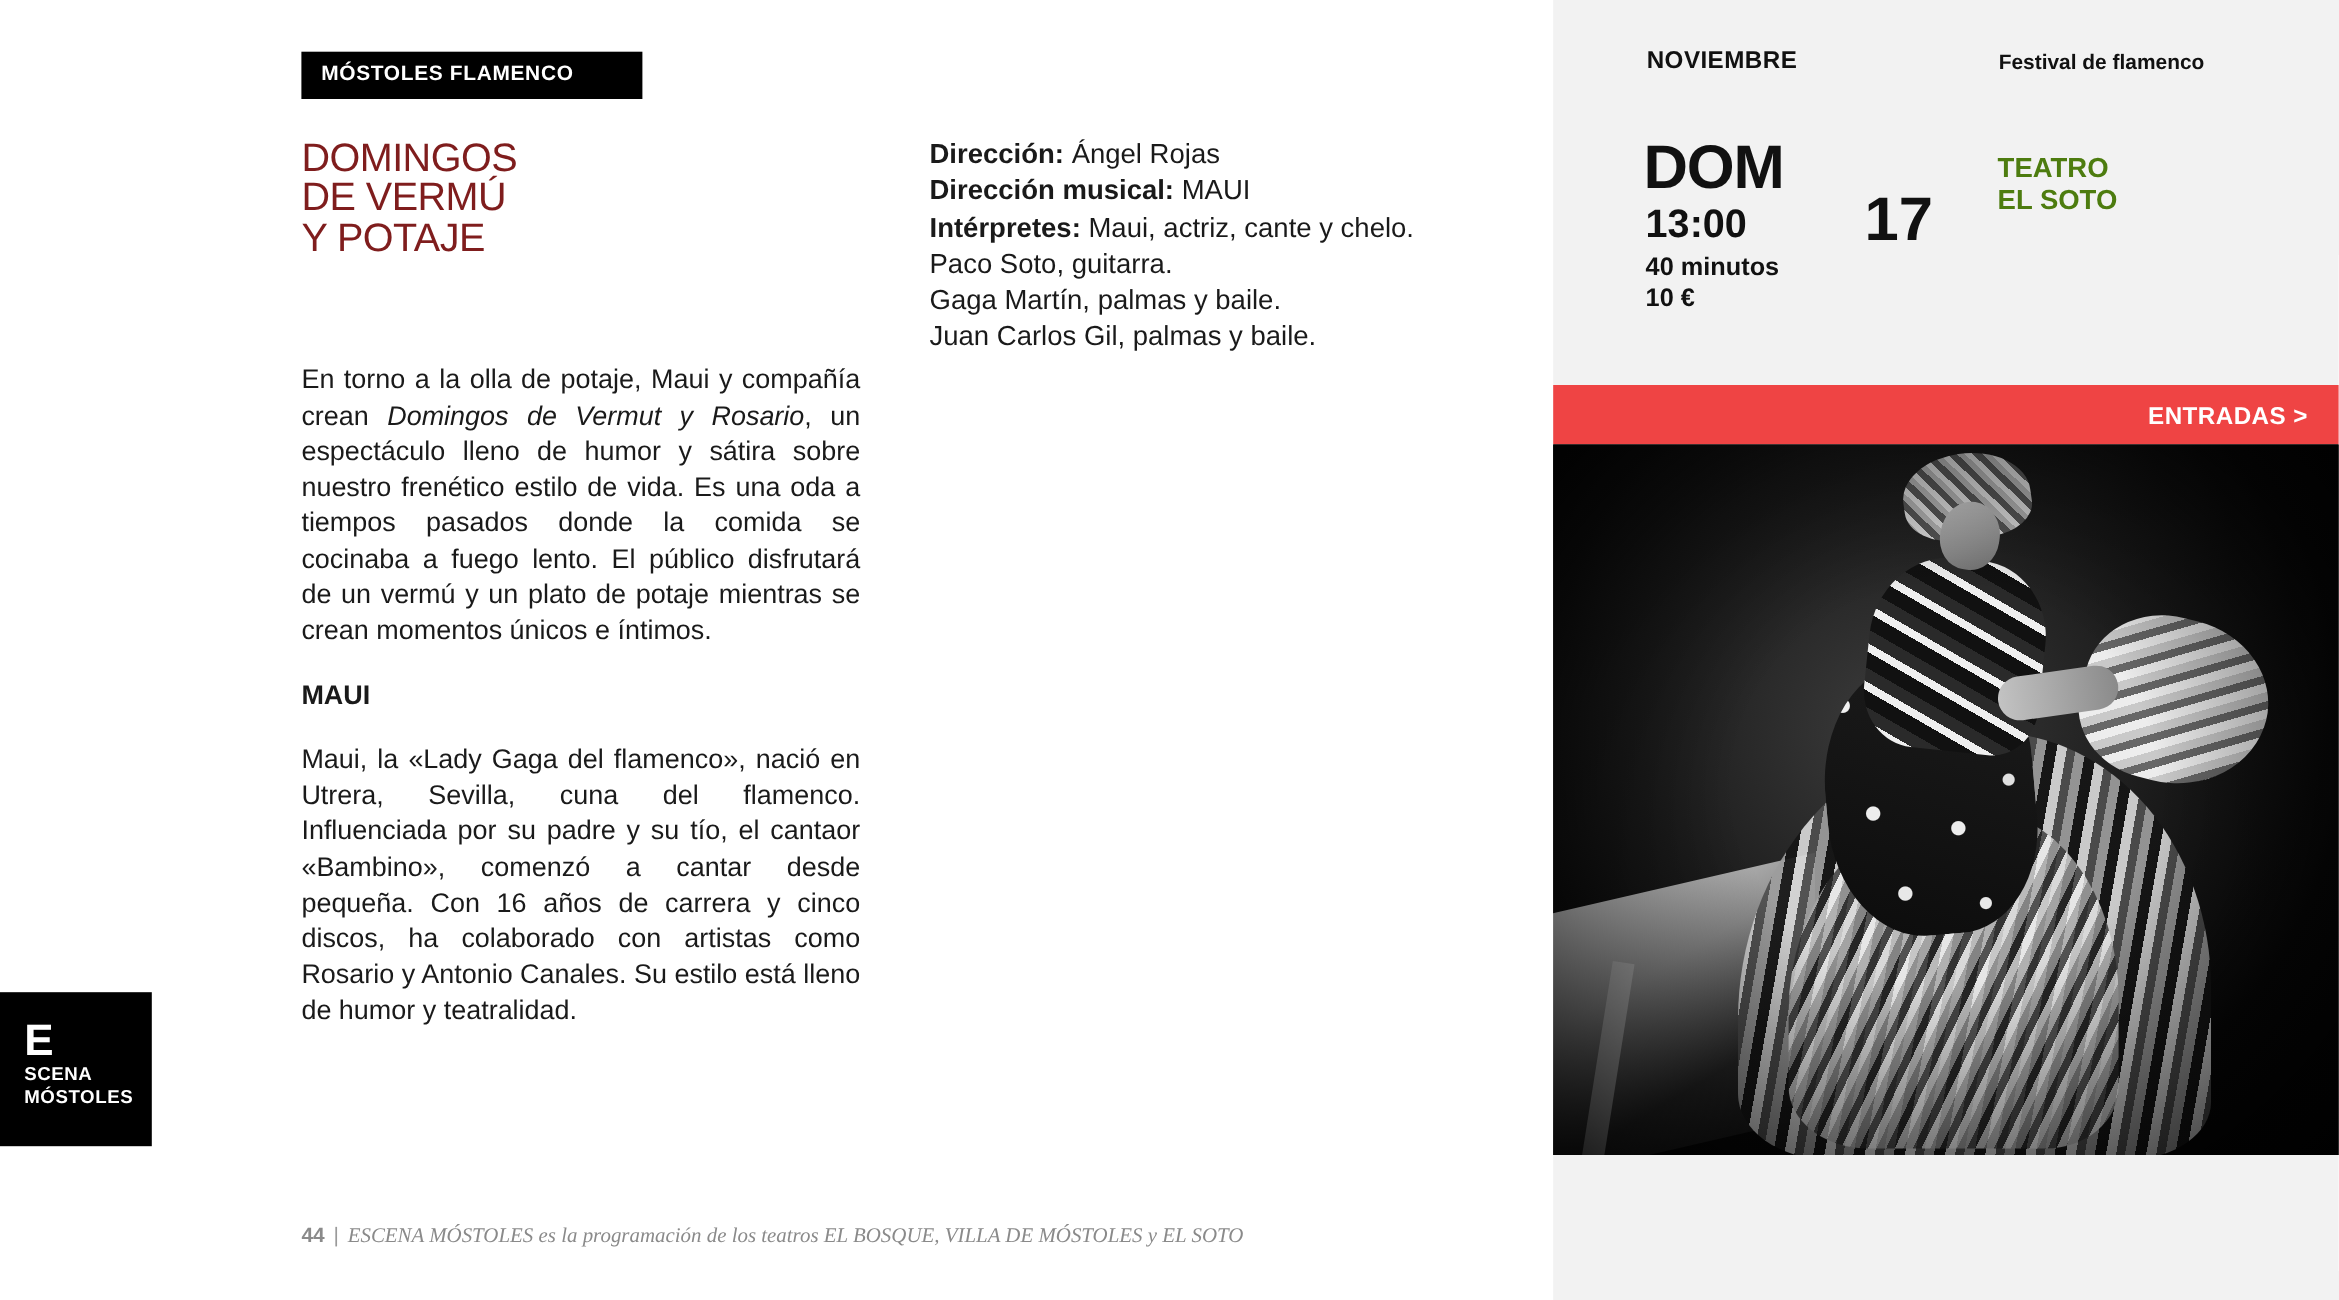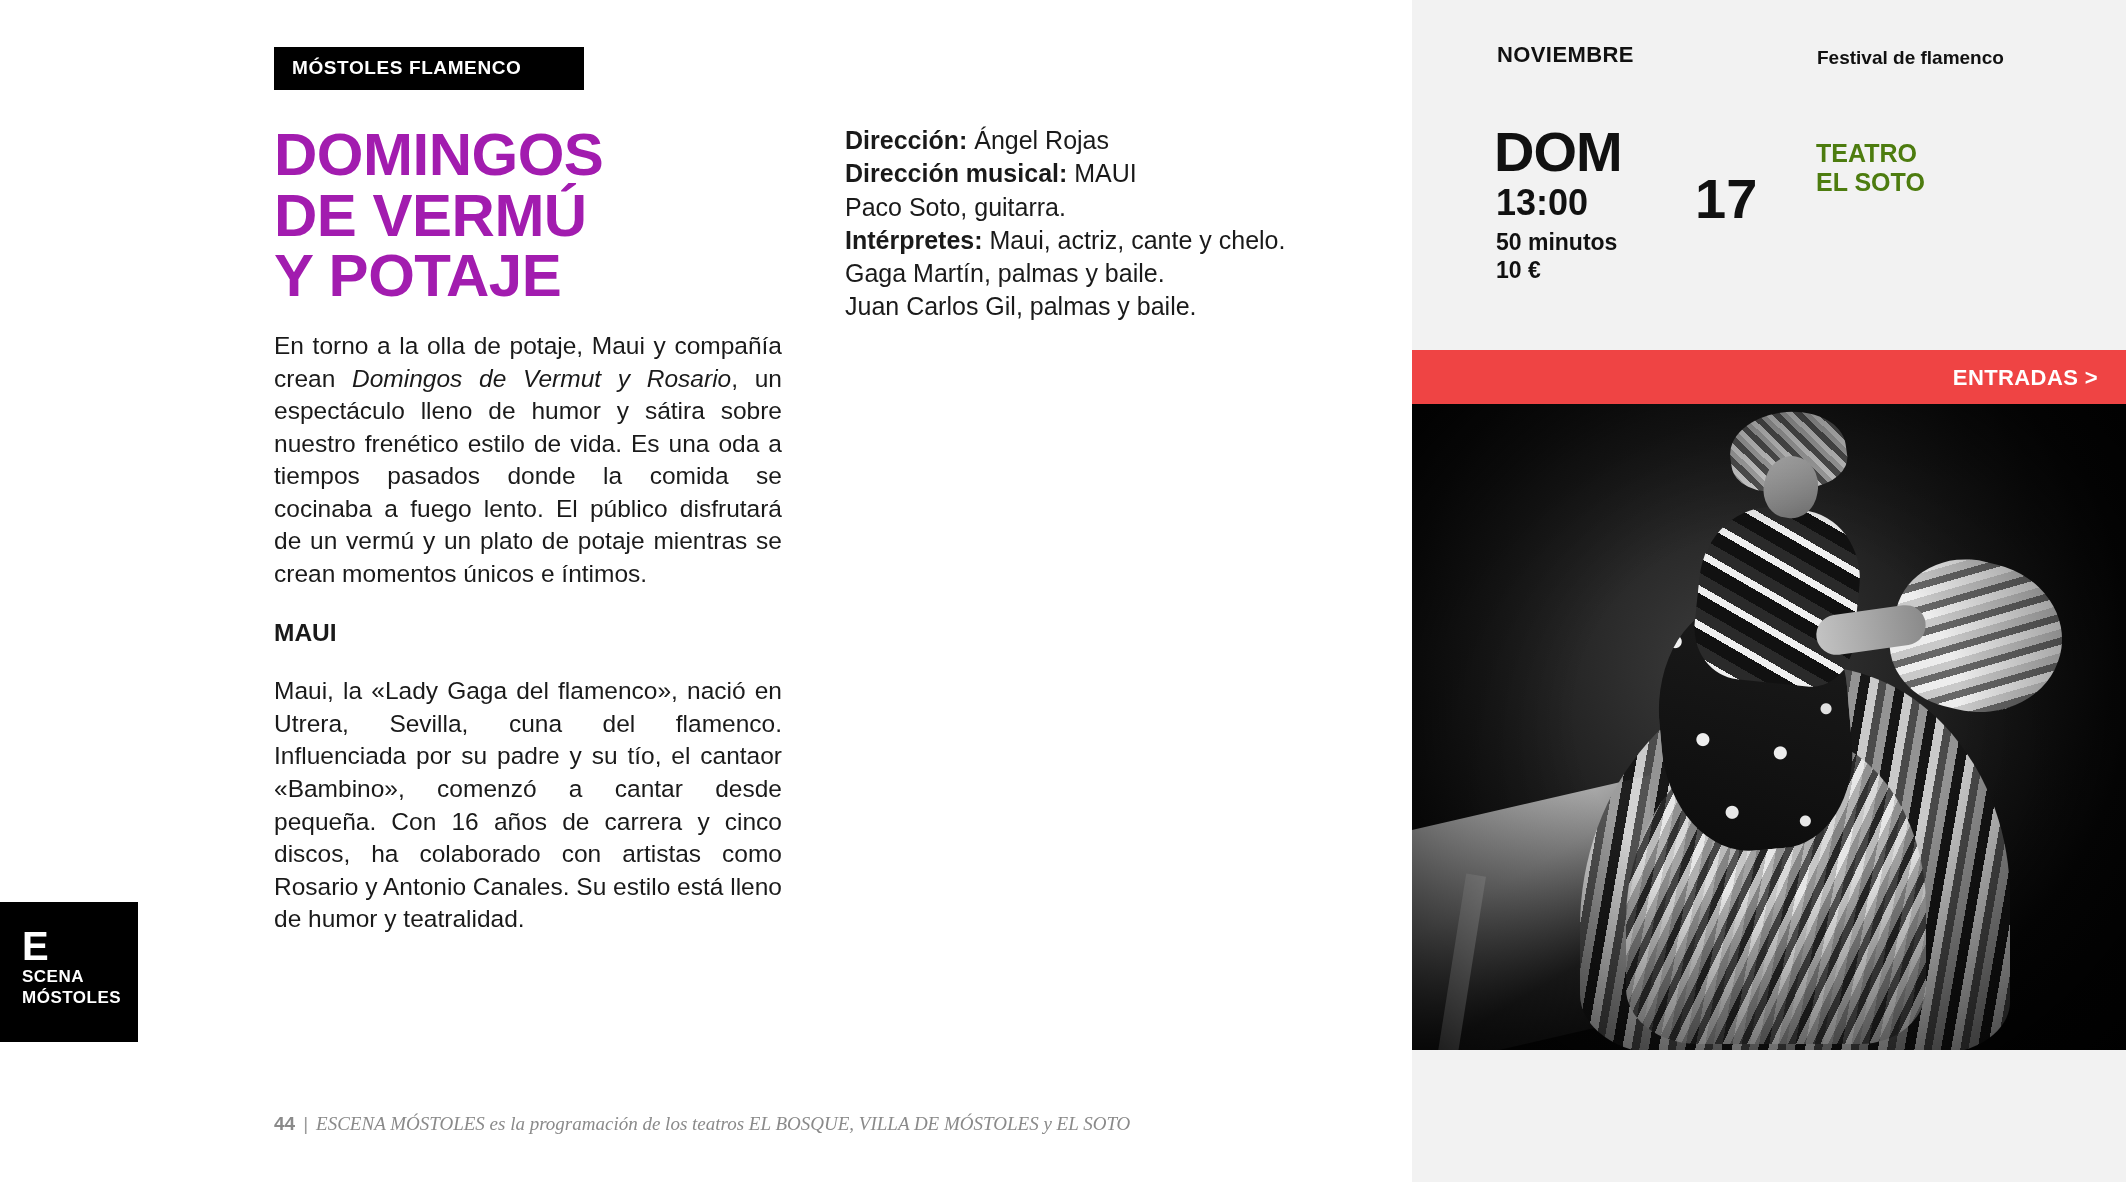--- a/index.html
+++ b/index.html
@@ -37,25 +37,25 @@
     padding: 10px 18px 11px 18px;
     width: 310px;
     box-sizing: border-box;
   }
 
   .title {
     position: absolute;
     left: 274px;
     top: 125px;
     width: 520px;
-    font-size: 60px;
+    font-size: 36px;
     line-height: 1.01;
-    font-weight: bold;
+    font-weight: normal;
     letter-spacing: -0.5px;
-    color: #a21caf;
+    color: #7f1d1d;
     text-transform: uppercase;
   }
 
   .body-col {
     position: absolute;
     left: 274px;
     top: 330px;
     width: 508px;
     font-size: 24.5px;
     line-height: 1.33;
@@ -373,22 +373,22 @@
 
   <div class="body-col">
     <p><span>En torno a la olla de potaje, Maui y compañía crean </span><span class="em">Domingos de Vermut y Rosario</span><span>, un espectáculo lleno de humor y sátira sobre nuestro frenético estilo de vida. Es una oda a tiempos pasados donde la comida se cocinaba a fuego lento. El público disfrutará de un vermú y un plato de potaje mientras se crean momentos únicos e íntimos.</span></p>
     <div class="subhead">MAUI</div>
     <p class="last">Maui, la «Lady Gaga del flamenco», nació en Utrera, Sevilla, cuna del flamenco. Influenciada por su padre y su tío, el cantaor «Bambino», comenzó a cantar desde pequeña. Con 16 años de carrera y cinco discos, ha colaborado con artistas como Rosario y Antonio Canales. Su estilo está lleno de humor y teatralidad.</p>
   </div>
 
   <div class="credits">
     <div><span class="lbl">Dirección:</span> <span>Ángel Rojas</span></div>
     <div><span class="lbl">Dirección musical:</span> <span>MAUI</span></div>
+    <div><span class="lbl">Intérpretes:</span> <span>Maui, actriz, cante y chelo.</span></div>
     <div>Paco Soto, guitarra.</div>
-    <div><span class="lbl">Intérpretes:</span> <span>Maui, actriz, cante y chelo.</span></div>
     <div>Gaga Martín, palmas y baile.</div>
     <div>Juan Carlos Gil, palmas y baile.</div>
   </div>
 
   <div class="logo-box">
     <div class="logo-e">E</div>
     <div class="logo-escena">SCENA</div>
     <div class="logo-mostoles">MÓSTOLES</div>
   </div>
 
@@ -398,21 +398,21 @@
 </div>
 
 <div class="right">
 
   <div class="r-month">NOVIEMBRE</div>
   <div class="r-festival">Festival de flamenco</div>
 
   <div class="r-dom">DOM</div>
   <div class="r-daynum">17</div>
   <div class="r-time">13:00</div>
-  <div class="r-dur">50 minutos</div>
+  <div class="r-dur">40 minutos</div>
   <div class="r-price">10 €</div>
 
   <div class="r-venue">
     <div>TEATRO</div>
     <div>EL SOTO</div>
   </div>
 
   <div class="r-ticket">ENTRADAS &gt;</div>
 
   <div class="r-photo">

